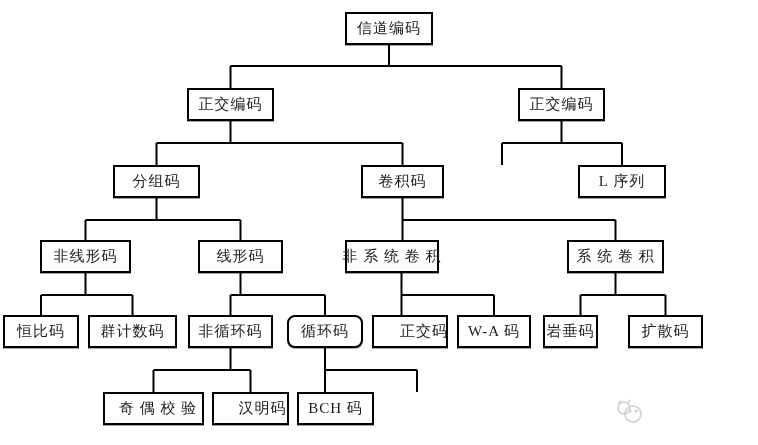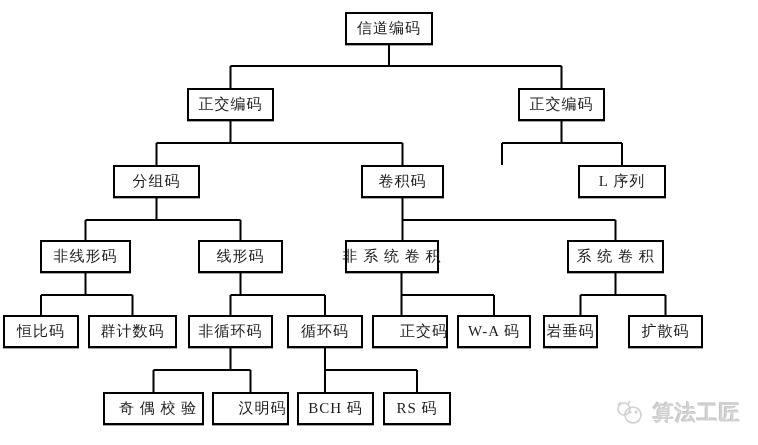--- a/index.html
+++ b/index.html
@@ -84,39 +84,37 @@
   <div class="node" style="left:578px; top:165px; width:88px;">L 序列</div>
 
   <div class="node" style="left:40px;  top:240px; width:91px;">非线形码</div>
   <div class="node" style="left:198px; top:240px; width:85px;">线形码</div>
   <div class="node" style="left:345px; top:240px; width:94px;">非 系 统 卷 积</div>
   <div class="node" style="left:567px; top:240px; width:97px;">系 统 卷 积</div>
 
   <div class="node" style="left:3px;   top:315px; width:76px;">恒比码</div>
   <div class="node" style="left:88px;  top:315px; width:89px;">群计数码</div>
   <div class="node" style="left:188px; top:315px; width:85px;">非循环码</div>
-  <div class="node" style="left:287px; top:315px; width:76px;">循环码</div>
+  <div class="node" style="left:287px; top:315px; width:76px;border-radius:8px;">循环码</div>
   <div class="node" style="left:372px; top:315px; width:76px;padding-left:28px;">正交码</div>
   <div class="node" style="left:457px; top:315px; width:74px;">W-A 码</div>
   <div class="node" style="left:543px; top:315px; width:55px;">岩垂码</div>
   <div class="node" style="left:628px; top:315px; width:75px;">扩散码</div>
 
   <div class="node" style="left:103px; top:392px; width:101px;padding-left:9px;">奇 偶 校 验</div>
   <div class="node" style="left:212px; top:392px; width:77px;padding-left:24px;">汉明码</div>
   <div class="node" style="left:297px; top:392px; width:77px;">BCH 码</div>
-  <div class="node" style="left:383px; top:392px; width:68px;">RS 码</div>
 
   <div class="watermark">
     <span>
       <svg width="34" height="26" viewBox="0 0 34 26">
         <g fill="none" stroke="#d0d0d0" stroke-width="1.6">
           <circle cx="10" cy="9" r="6"></circle>
           <circle cx="19" cy="15" r="8"></circle>
           <path d="M4 5 L7 2 M14 4 L16 1"></path>
           <circle cx="16" cy="12" r="0.8" fill="#d0d0d0"></circle>
           <circle cx="22" cy="12" r="0.8" fill="#d0d0d0"></circle>
         </g>
       </svg>
     </span>
-    <span class="wm-label">算法工匠</span>
   </div>
 
 </div>
 
 </body></html>

